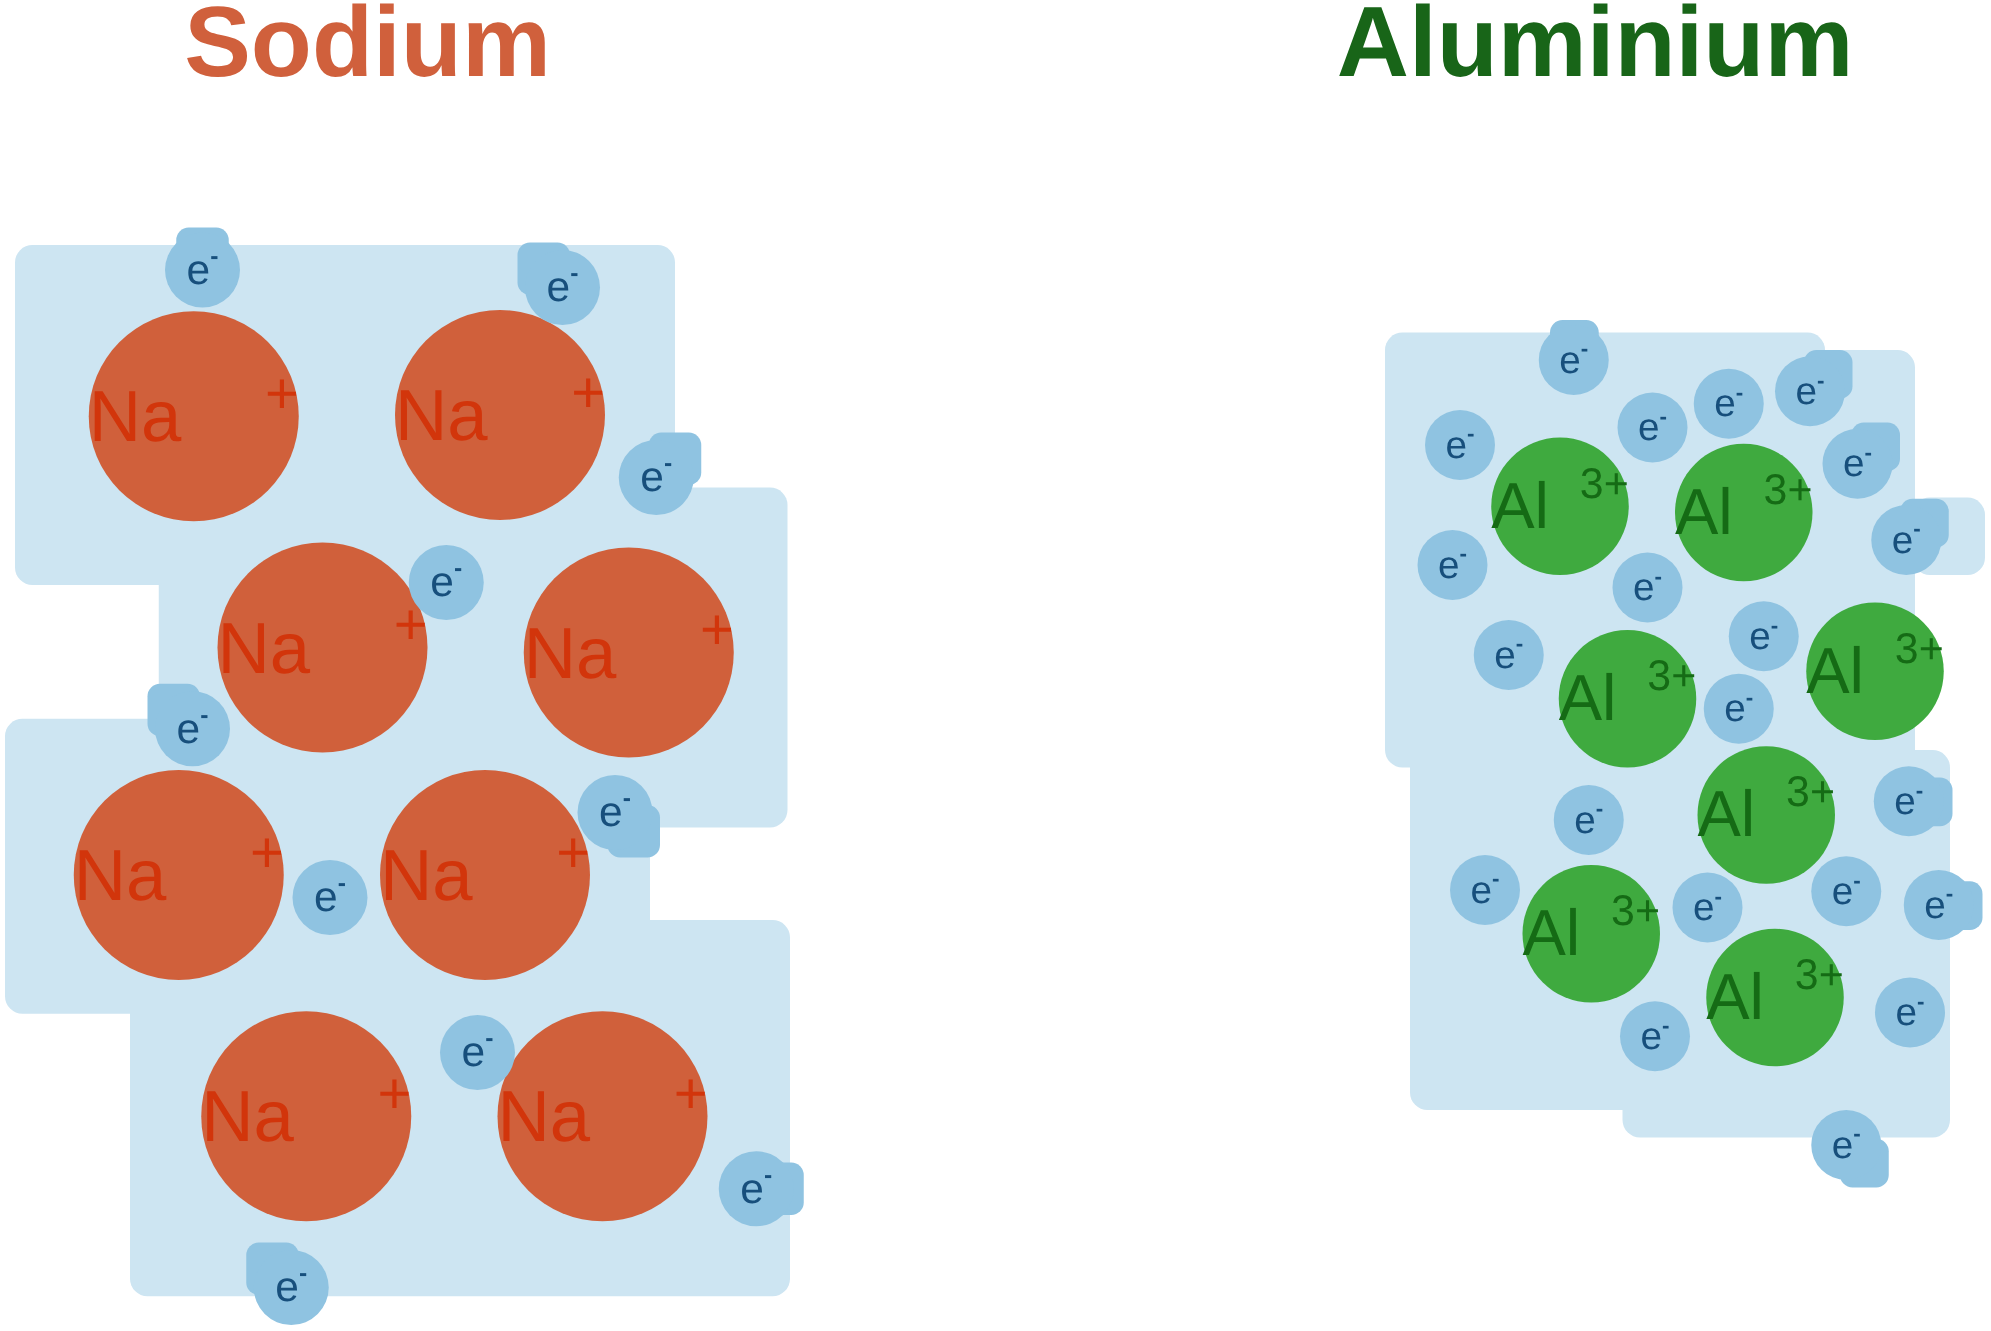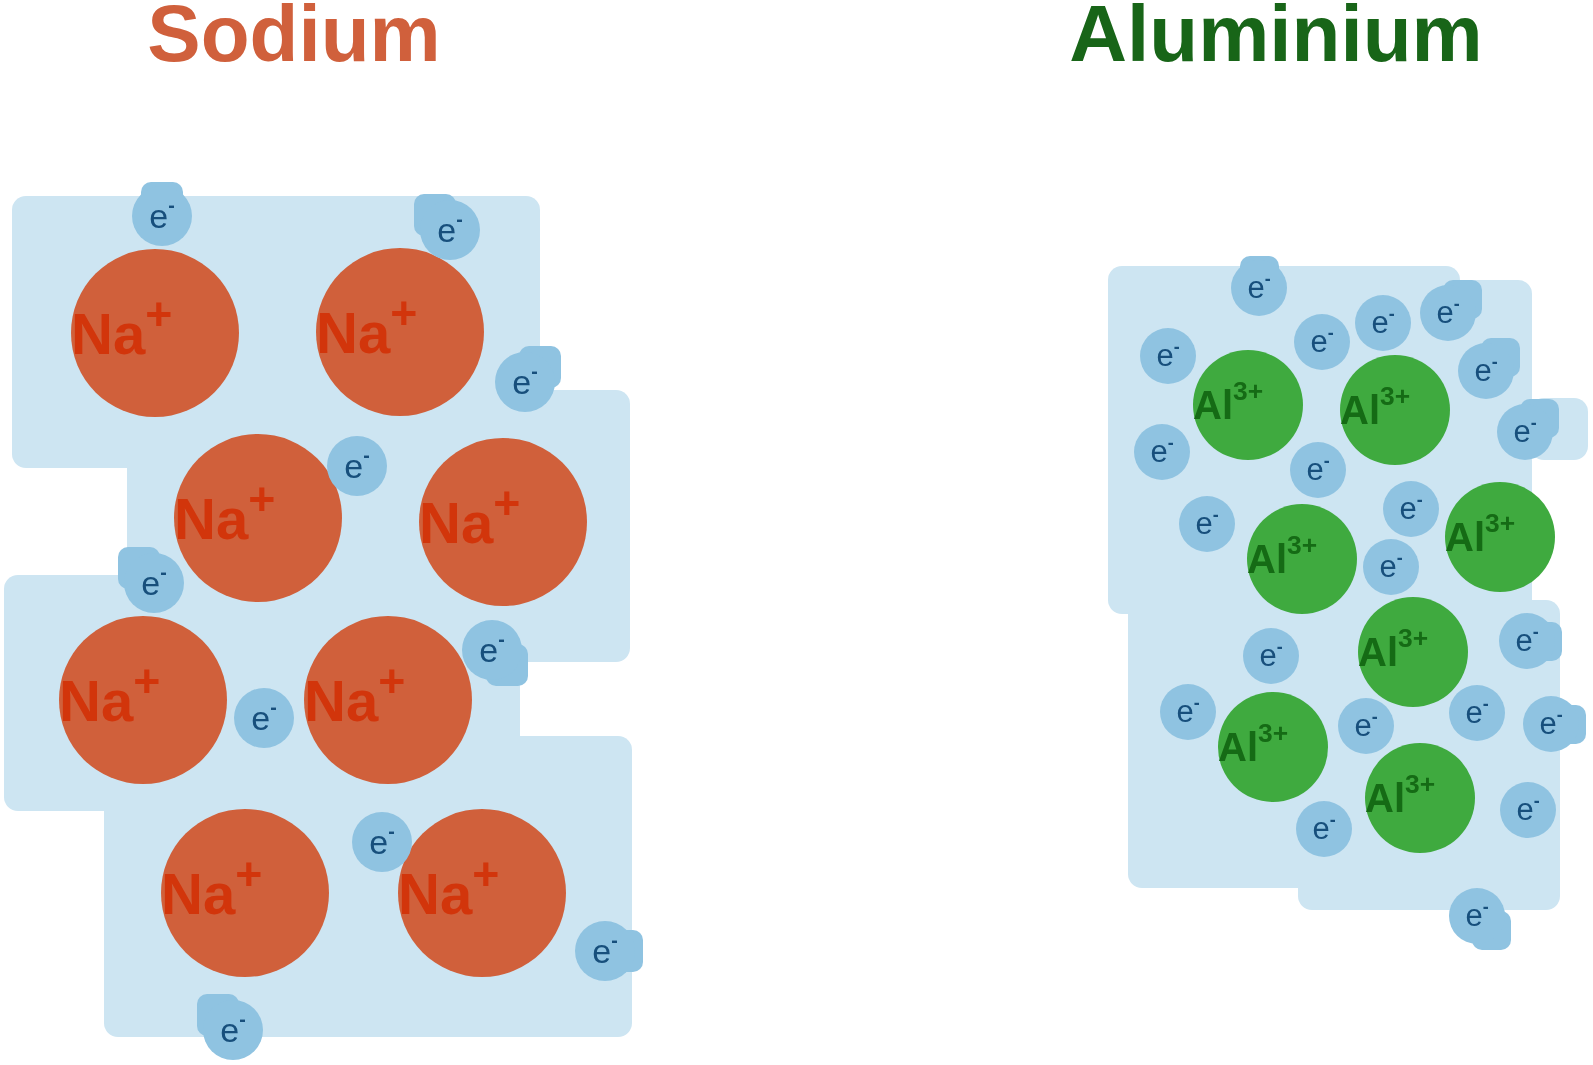--- a/index.html
+++ b/index.html
@@ -13,26 +13,25 @@
   }
   .title-sodium{color:var(--na-title);}
   .title-aluminium{color:var(--al-title);}
 
   .sea{position:absolute;background:var(--sea);border-radius:14px;z-index:1;}
 
   .etab{position:absolute;background:var(--e-fill);border-radius:10px;z-index:2;}
 
   .ion{
     position:absolute;border-radius:50%;z-index:3;
-    display:flex;align-items:center;justify-content:flex-start;
+    display:flex;align-items:center;justify-content:space-between;
     user-select:none;
-    font-weight:bold;
   }
   .ion-sodium{background:var(--na-fill);color:var(--na-text);font-size:58px;}
-  .ion-aluminium{background:var(--al-fill);color:var(--al-text);font-size:40px;}
+  .ion-aluminium{background:var(--al-fill);color:var(--al-text);font-size:52px;}
   .ion-sodium .sup{font-size:.80em;transform:translateY(-.40em);}
   .ion-aluminium .sup{font-size:.66em;transform:translateY(-.52em);}
 
   .electron{
     position:absolute;border-radius:50%;z-index:4;
     background:var(--e-fill);color:var(--e-text);
     display:flex;align-items:center;justify-content:center;
     font-size:34px;user-select:none;
   }
   .cluster-aluminium .electron{font-size:31px;}

